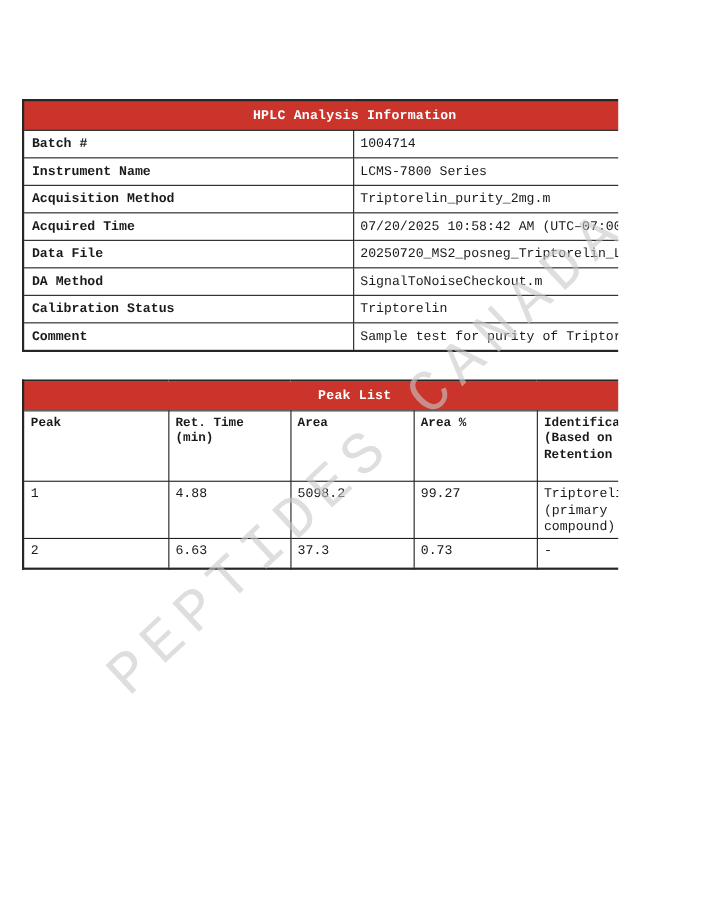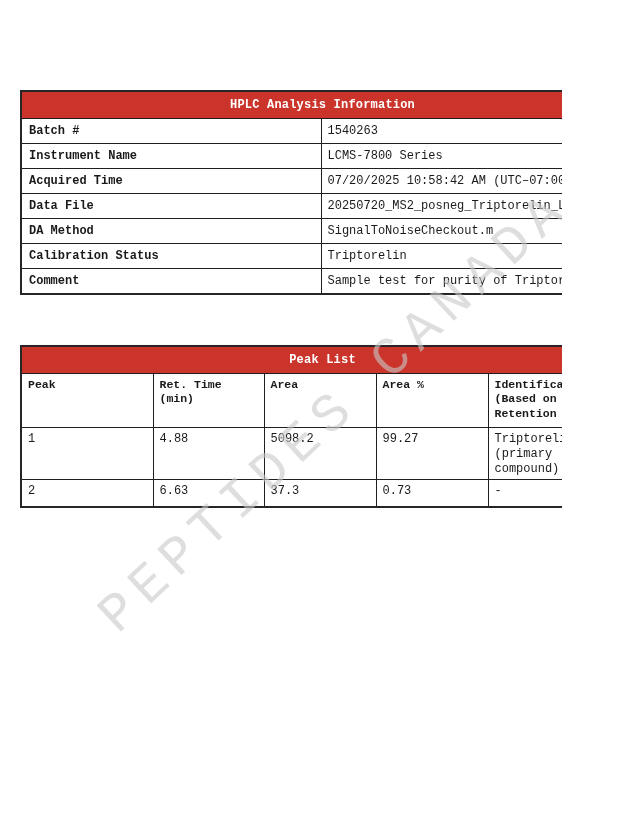--- a/index.html
+++ b/index.html
@@ -53,21 +53,21 @@
     padding: 0 1px 0 6px;
     white-space: nowrap;
   }
 
   
   #peak-table { top: 345px; }
   #peak-table th.col-h {
     font-weight: bold;
     text-align: left;
     vertical-align: top;
-    padding: 4px 2px 6px 6px;
+    padding: 4px 2px 16px 6px;
     font-size: 11.5px;
     line-height: 1.25;
   }
   #peak-table tr.head-row { height: 40px; }
   #peak-table tr.peak-row-1 { height: 38px; }
   #peak-table tr.peak-row-2 { height: 27px; }
   #peak-table td {
     vertical-align: top;
     padding: 4px 2px 2px 6px;
     font-size: 12px;
@@ -102,25 +102,29 @@
       <col>
     </colgroup>
     <thead>
       <tr>
         <th class="title-bar" colspan="2">HPLC Analysis Information</th>
       </tr>
     </thead>
     <tbody>
       <tr class="data-row">
         <td class="lbl">Batch #</td>
-        <td class="val">1540263</td>
+        <td class="val">1004714</td>
       </tr>
       <tr class="data-row">
         <td class="lbl">Instrument Name</td>
         <td class="val">LCMS-7800 Series</td>
+      </tr>
+      <tr class="data-row">
+        <td class="lbl">Acquisition Method</td>
+        <td class="val">Triptorelin_purity_2mg.m</td>
       </tr>
       <tr class="data-row">
         <td class="lbl">Acquired Time</td>
         <td class="val">07/20/2025 10:58:42 AM (UTC–07:00)</td>
       </tr>
       <tr class="data-row">
         <td class="lbl">Data File</td>
         <td class="val">20250720_MS2_posneg_Triptorelin_Lot2025033_purity.d</td>
       </tr>
       <tr class="data-row">

